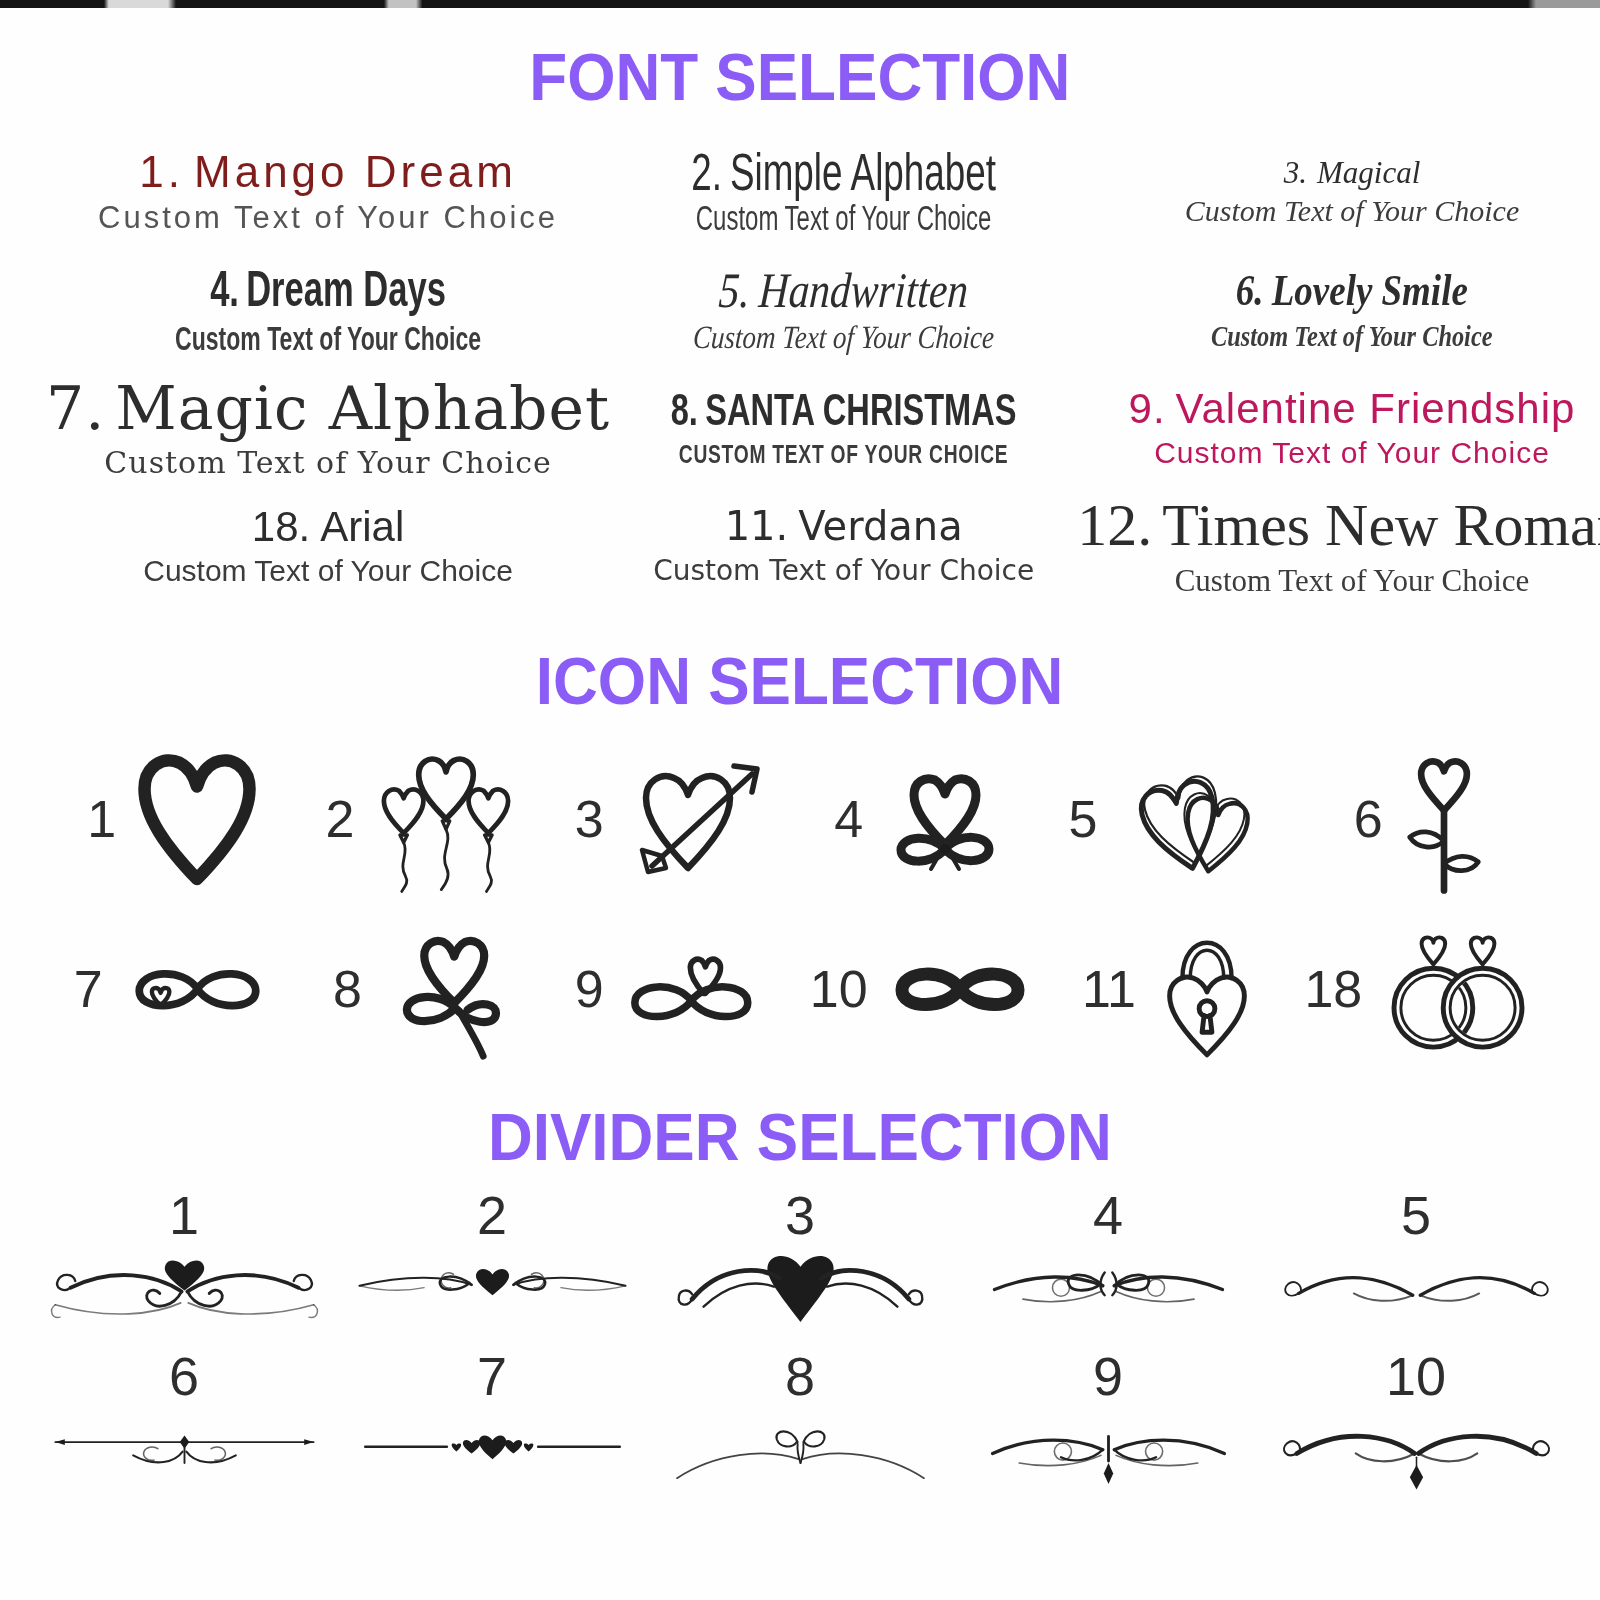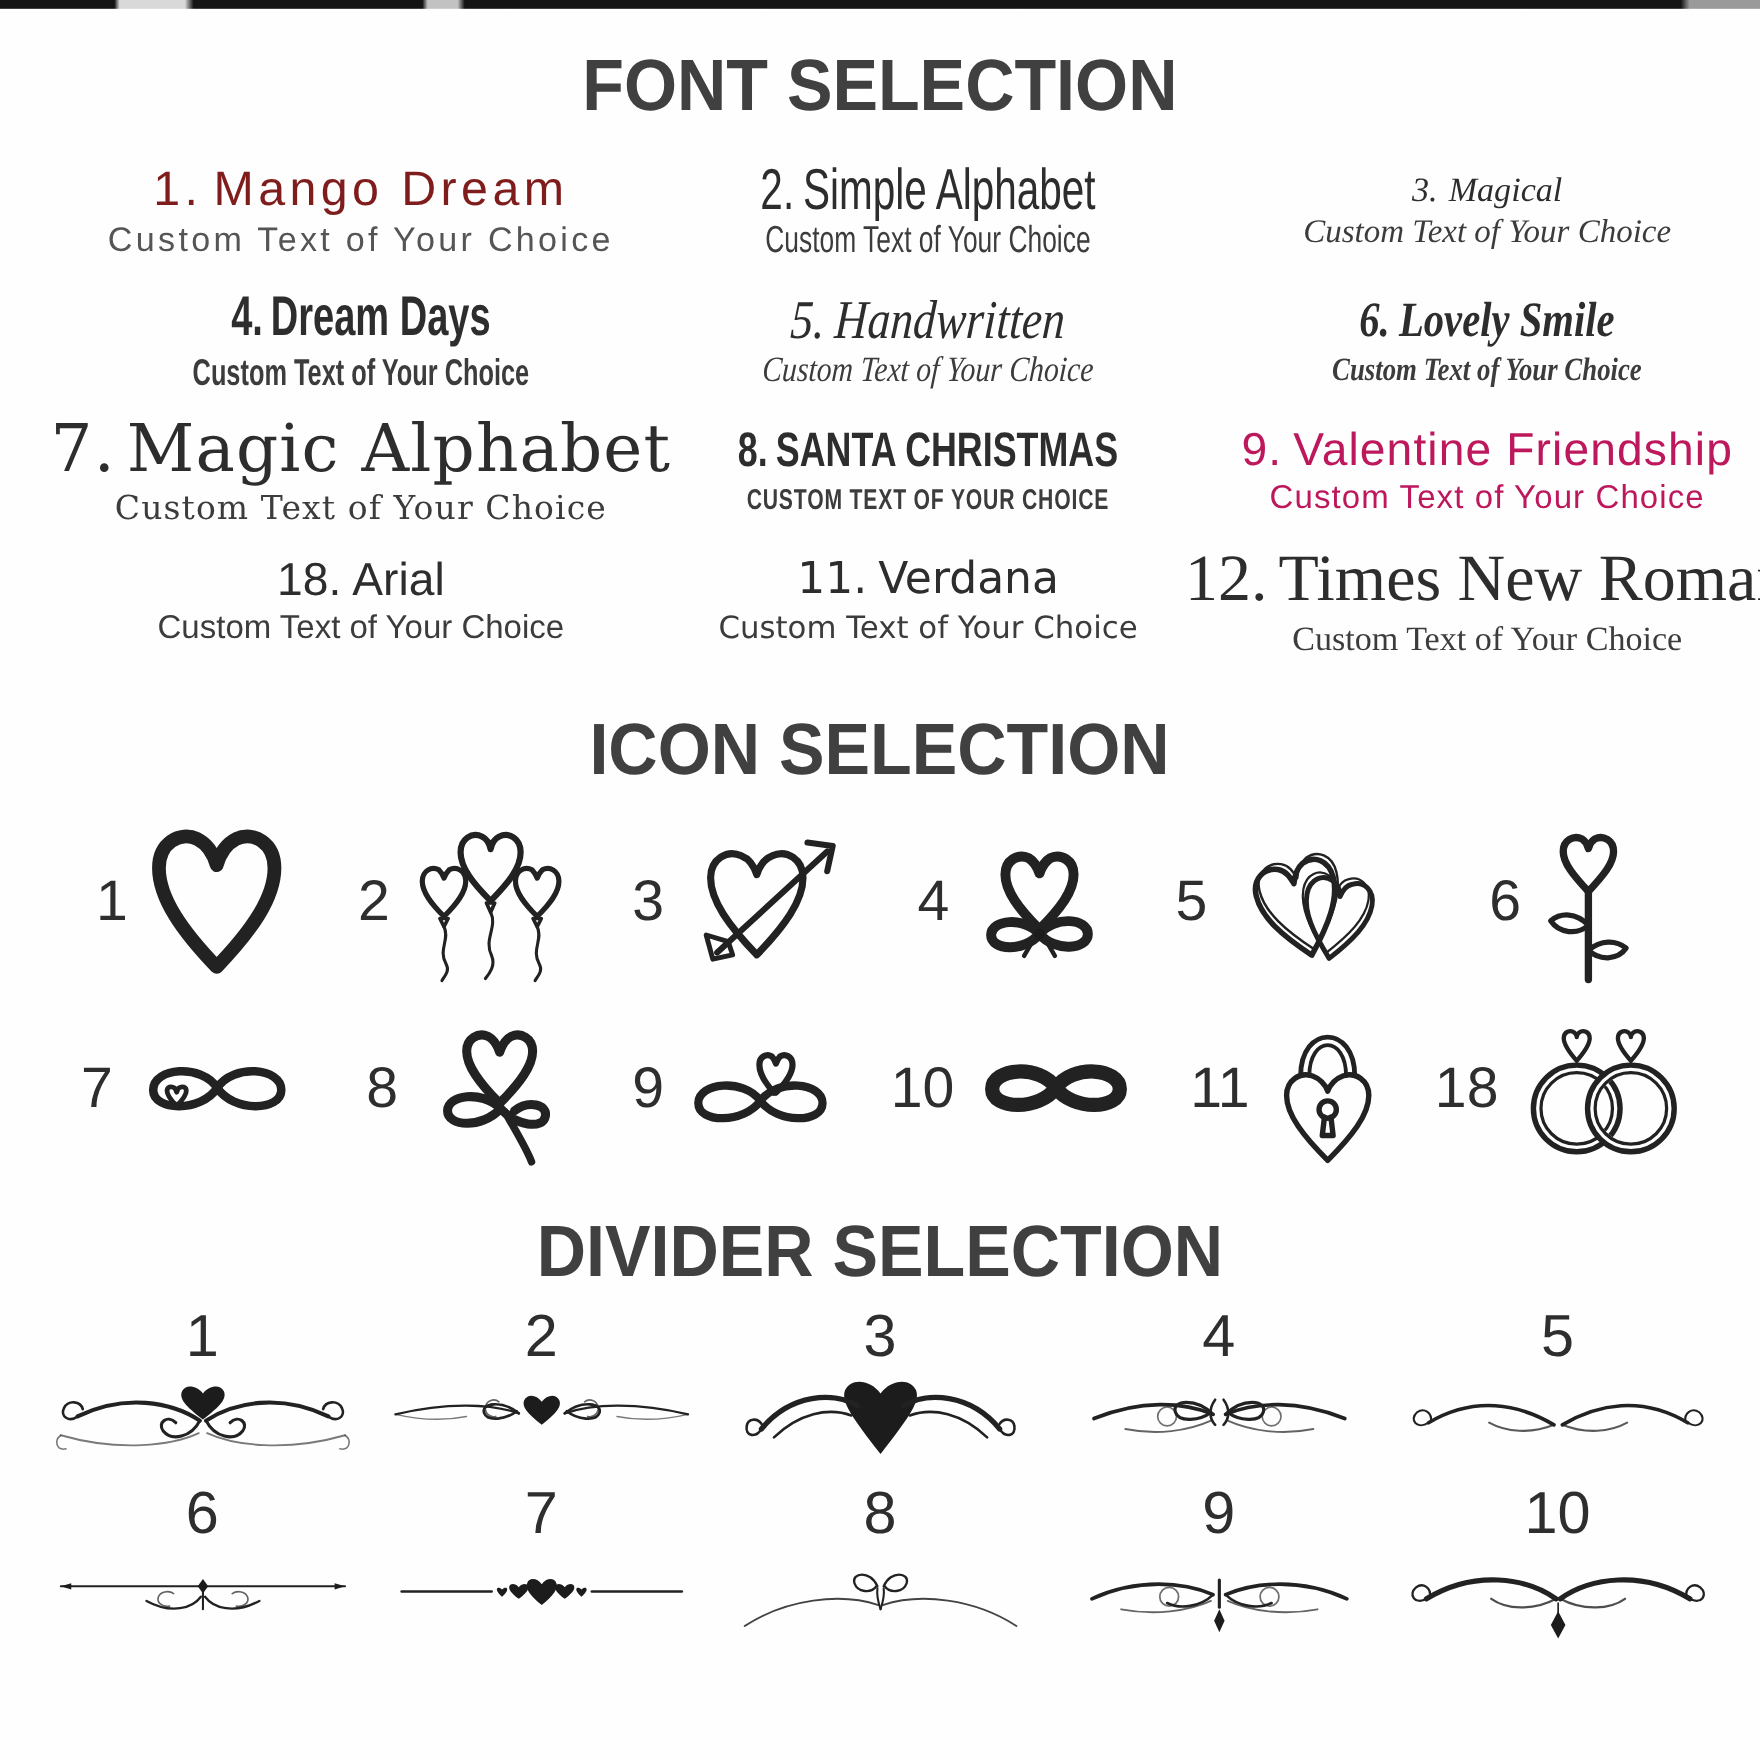--- a/index.html
+++ b/index.html
@@ -1,21 +1,21 @@
 <!DOCTYPE html>
 <html><head>
 <meta charset="utf-8">
 <style>
   html,body{margin:0;padding:0;background:#fff;}
   .page{position:relative;width:1600px;height:1600px;background:#fefefe;
         font-family:"Liberation Sans",sans-serif;color:#1f1f1f;overflow:hidden;}
   .topbar{height:8px;width:100%;
     background:linear-gradient(90deg,#141414 0 6.5%,#d9d9d9 6.8% 10.5%,#141414 11% 24%,
                #c2c2c2 24.3% 26%,#141414 26.4% 95.5%,#9a9a9a 96% 100%);}
-  .section-title{text-align:center;margin:0;color:#404040;font-weight:bold;}
+  .section-title{text-align:center;margin:0;color:#8b5cf6;font-weight:bold;}
   .section-title span{display:inline-block;transform:scaleX(.94);font-size:66px;line-height:1;}
   #title-font{margin-top:36px;}
   #title-icon{margin-top:46px;}
   #title-divider{margin-top:40px;}
 
   
   .font-grid{display:grid;grid-template-columns:repeat(3,1fr);padding:0 46px;margin-top:26px;row-gap:6px;}
   .font-cell{height:112px;display:flex;flex-direction:column;justify-content:center;text-align:center;gap:5px;}
   .fname{font-size:42px;color:#2d2d2d;line-height:1.08;white-space:nowrap;}
   .fsample{font-size:30px;color:#3c3c3c;white-space:nowrap;}

